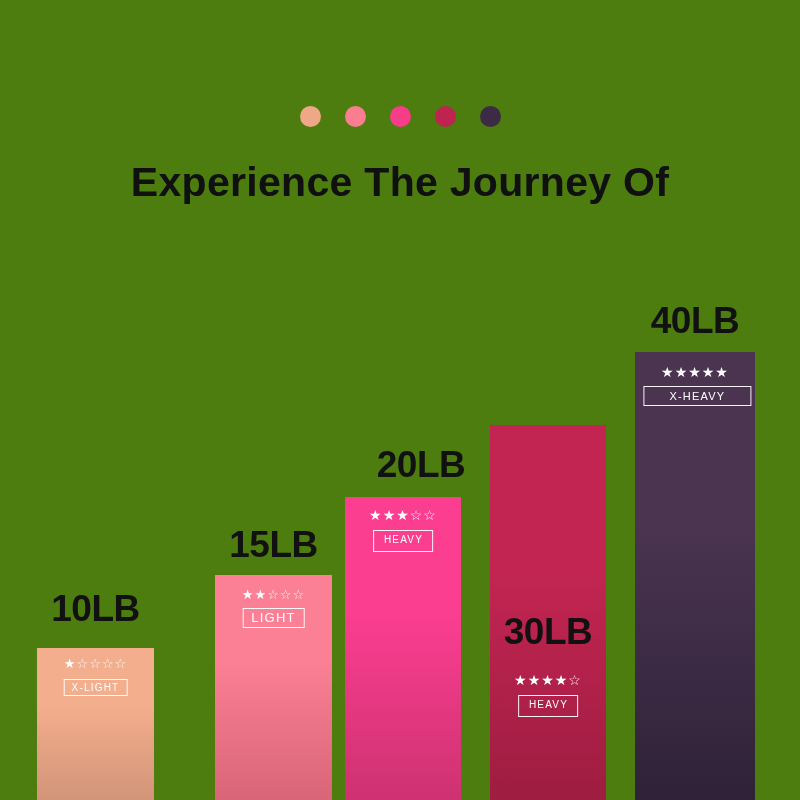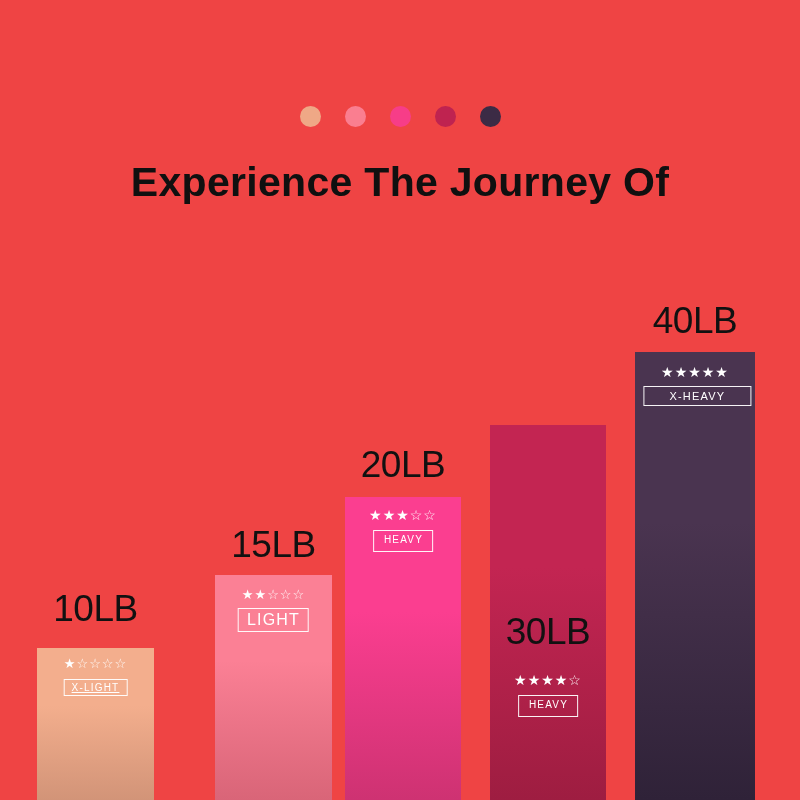--- a/index.html
+++ b/index.html
@@ -12,21 +12,21 @@
     background: #ffffff;
     font-family: "Liberation Sans", sans-serif;
     overflow: hidden;
     position: relative;
   }
 
   #page {
     position: relative;
     width: 800px;
     height: 800px;
-    background: #ef4444;
+    background: #4d7c0f;
   }
 
   
   .dot-row {
     position: absolute;
     top: 106px;
     left: 0;
     width: 800px;
     display: flex;
     justify-content: center;
@@ -77,21 +77,21 @@
     bottom: 0;
     width: 100%;
     box-sizing: border-box;
   }
 
   .weight-label {
     position: absolute;
     left: 50%;
     transform: translateX(-50%);
     font-size: 37px;
-    font-weight: normal;
+    font-weight: bold;
     color: #111111;
     white-space: nowrap;
     letter-spacing: -0.5px;
   }
 
   .badge-block {
     position: absolute;
     left: 50%;
     transform: translateX(-50%);
     width: 86%;
@@ -121,23 +121,23 @@
   }
 
   
   .g0 { left: 37px;  width: 117px; }
   .g1 { left: 215px; width: 117px; }
   .g2 { left: 345px; width: 116px; }
   .g3 { left: 490px; width: 116px; }
   .g4 { left: 635px; width: 120px; }
 
   .g0 .stars { font-size: 13px; }
-  .g0 .level-box { font-size: 10px; padding: 2px 7px; text-decoration: underline; }
+  .g0 .level-box { font-size: 10px; padding: 2px 7px; }
   .g1 .stars { font-size: 13px; }
-  .g1 .level-box { font-size: 16px; padding: 2px 8px; }
+  .g1 .level-box { font-size: 13px; padding: 2px 8px; }
   .g4 .level-box { font-size: 11px; padding: 3px 25px; }
 </style>
 </head>
 <body>
 
 <div id="page">
 
   <div class="dot-row">
       <div class="dot" style="background: rgb(239, 168, 134);"></div>
       <div class="dot" style="background: rgb(250, 126, 144);"></div>
@@ -156,21 +156,21 @@
         <div class="weight-label" style="top: 588px;">10LB</div>
         <div class="badge-block" style="top: 657px;"><div class="stars"><span class="star-full">★</span><span class="star-empty">☆</span><span class="star-empty">☆</span><span class="star-empty">☆</span><span class="star-empty">☆</span></div><span class="level-box">X-LIGHT</span></div>
       </div>
       <div class="bar-group g1" style="height: 800px;">
         <div class="bar" style="height: 225px; background: linear-gradient(rgb(251, 128, 149) 0%, rgb(251, 128, 149) 38%, rgb(217, 101, 120) 100%);"></div>
         <div class="weight-label" style="top: 524px;">15LB</div>
         <div class="badge-block" style="top: 588px;"><div class="stars"><span class="star-full">★</span><span class="star-full">★</span><span class="star-empty">☆</span><span class="star-empty">☆</span><span class="star-empty">☆</span></div><span class="level-box">LIGHT</span></div>
       </div>
       <div class="bar-group g2" style="height: 800px;">
         <div class="bar" style="height: 303px; background: linear-gradient(rgb(251, 62, 144) 0%, rgb(251, 62, 144) 38%, rgb(206, 50, 114) 100%);"></div>
-        <div class="weight-label" style="top: 444px;">20LB</div>
+        <div class="weight-label" style="top: 444px; margin-left: 18px;">20LB</div>
         <div class="badge-block" style="top: 508px;"><div class="stars"><span class="star-full">★</span><span class="star-full">★</span><span class="star-full">★</span><span class="star-empty">☆</span><span class="star-empty">☆</span></div><span class="level-box">HEAVY</span></div>
       </div>
       <div class="bar-group g3" style="height: 563px;">
         <div class="bar" style="height: 375px; background: linear-gradient(rgb(195, 37, 82) 0%, rgb(195, 37, 82) 38%, rgb(158, 29, 65) 100%);"></div>
         <div class="weight-label" style="top: 374px;">30LB</div>
         <div class="badge-block" style="top: 436px;"><div class="stars"><span class="star-full">★</span><span class="star-full">★</span><span class="star-full">★</span><span class="star-full">★</span><span class="star-empty">☆</span></div><span class="level-box">HEAVY</span></div>
       </div>
       <div class="bar-group g4" style="height: 800px;">
         <div class="bar" style="height: 448px; background: linear-gradient(rgb(74, 52, 80) 0%, rgb(74, 52, 80) 38%, rgb(47, 34, 56) 100%);"></div>
         <div class="weight-label" style="top: 300px;">40LB</div>

